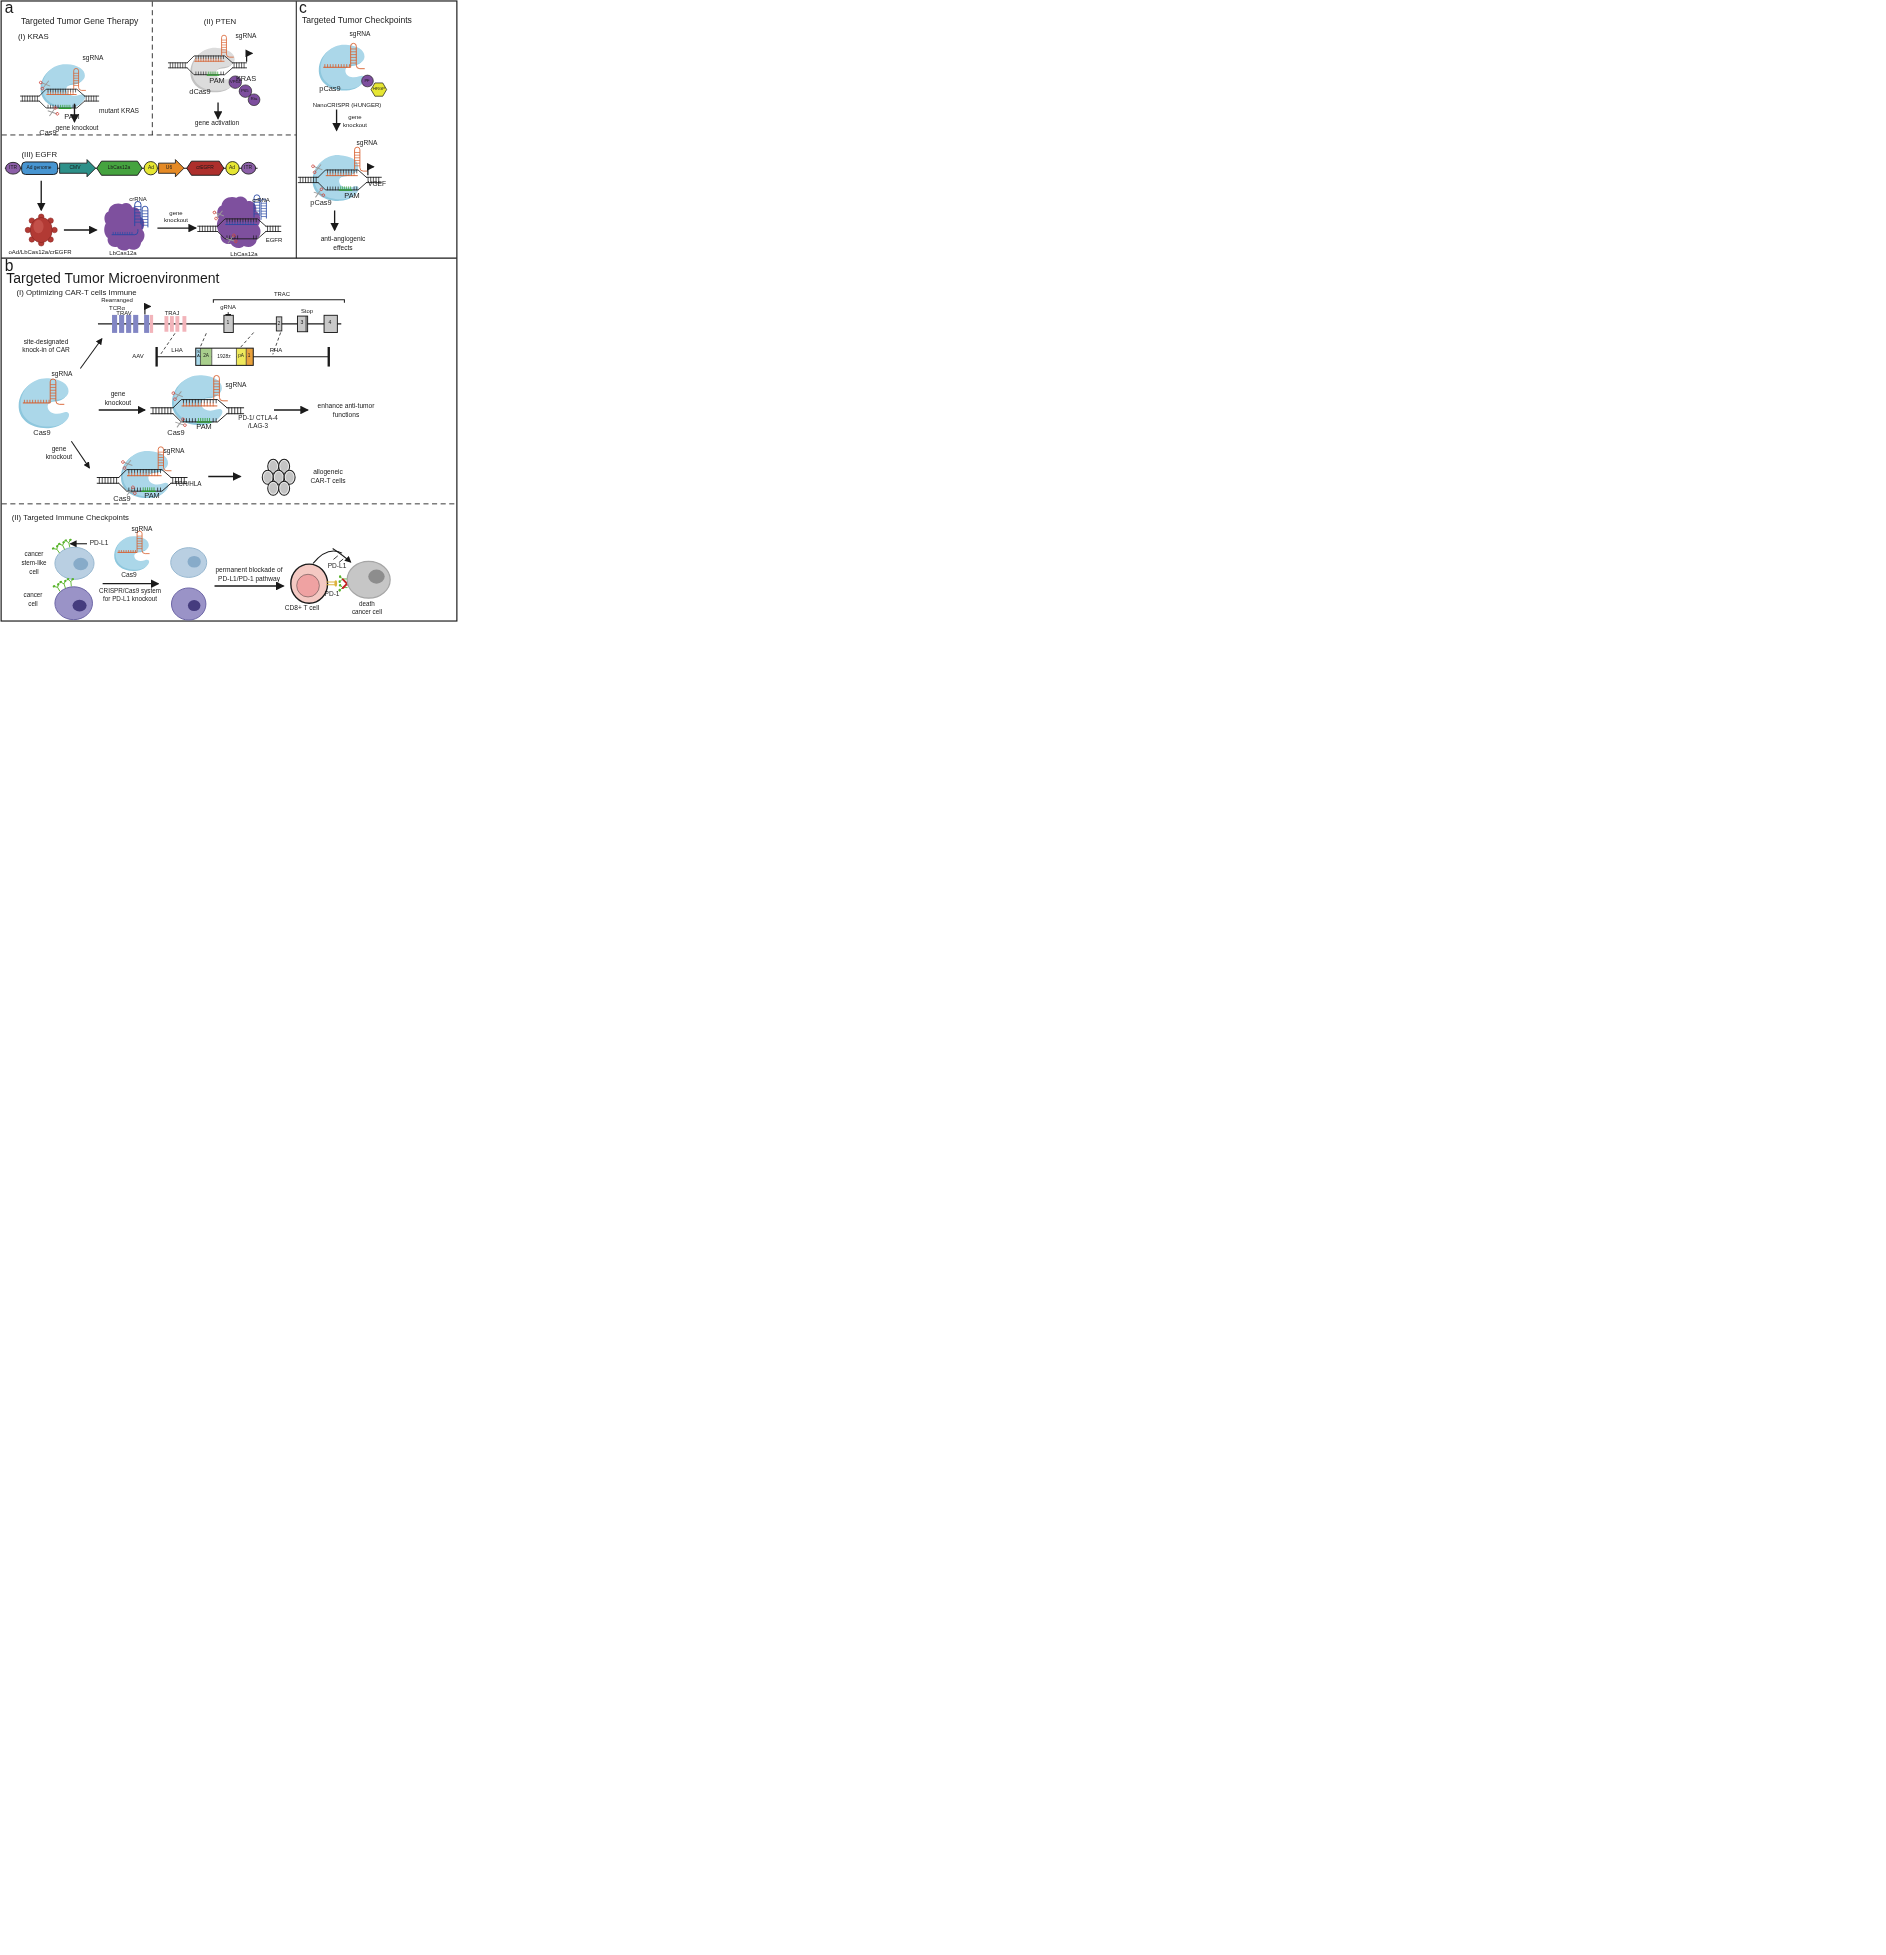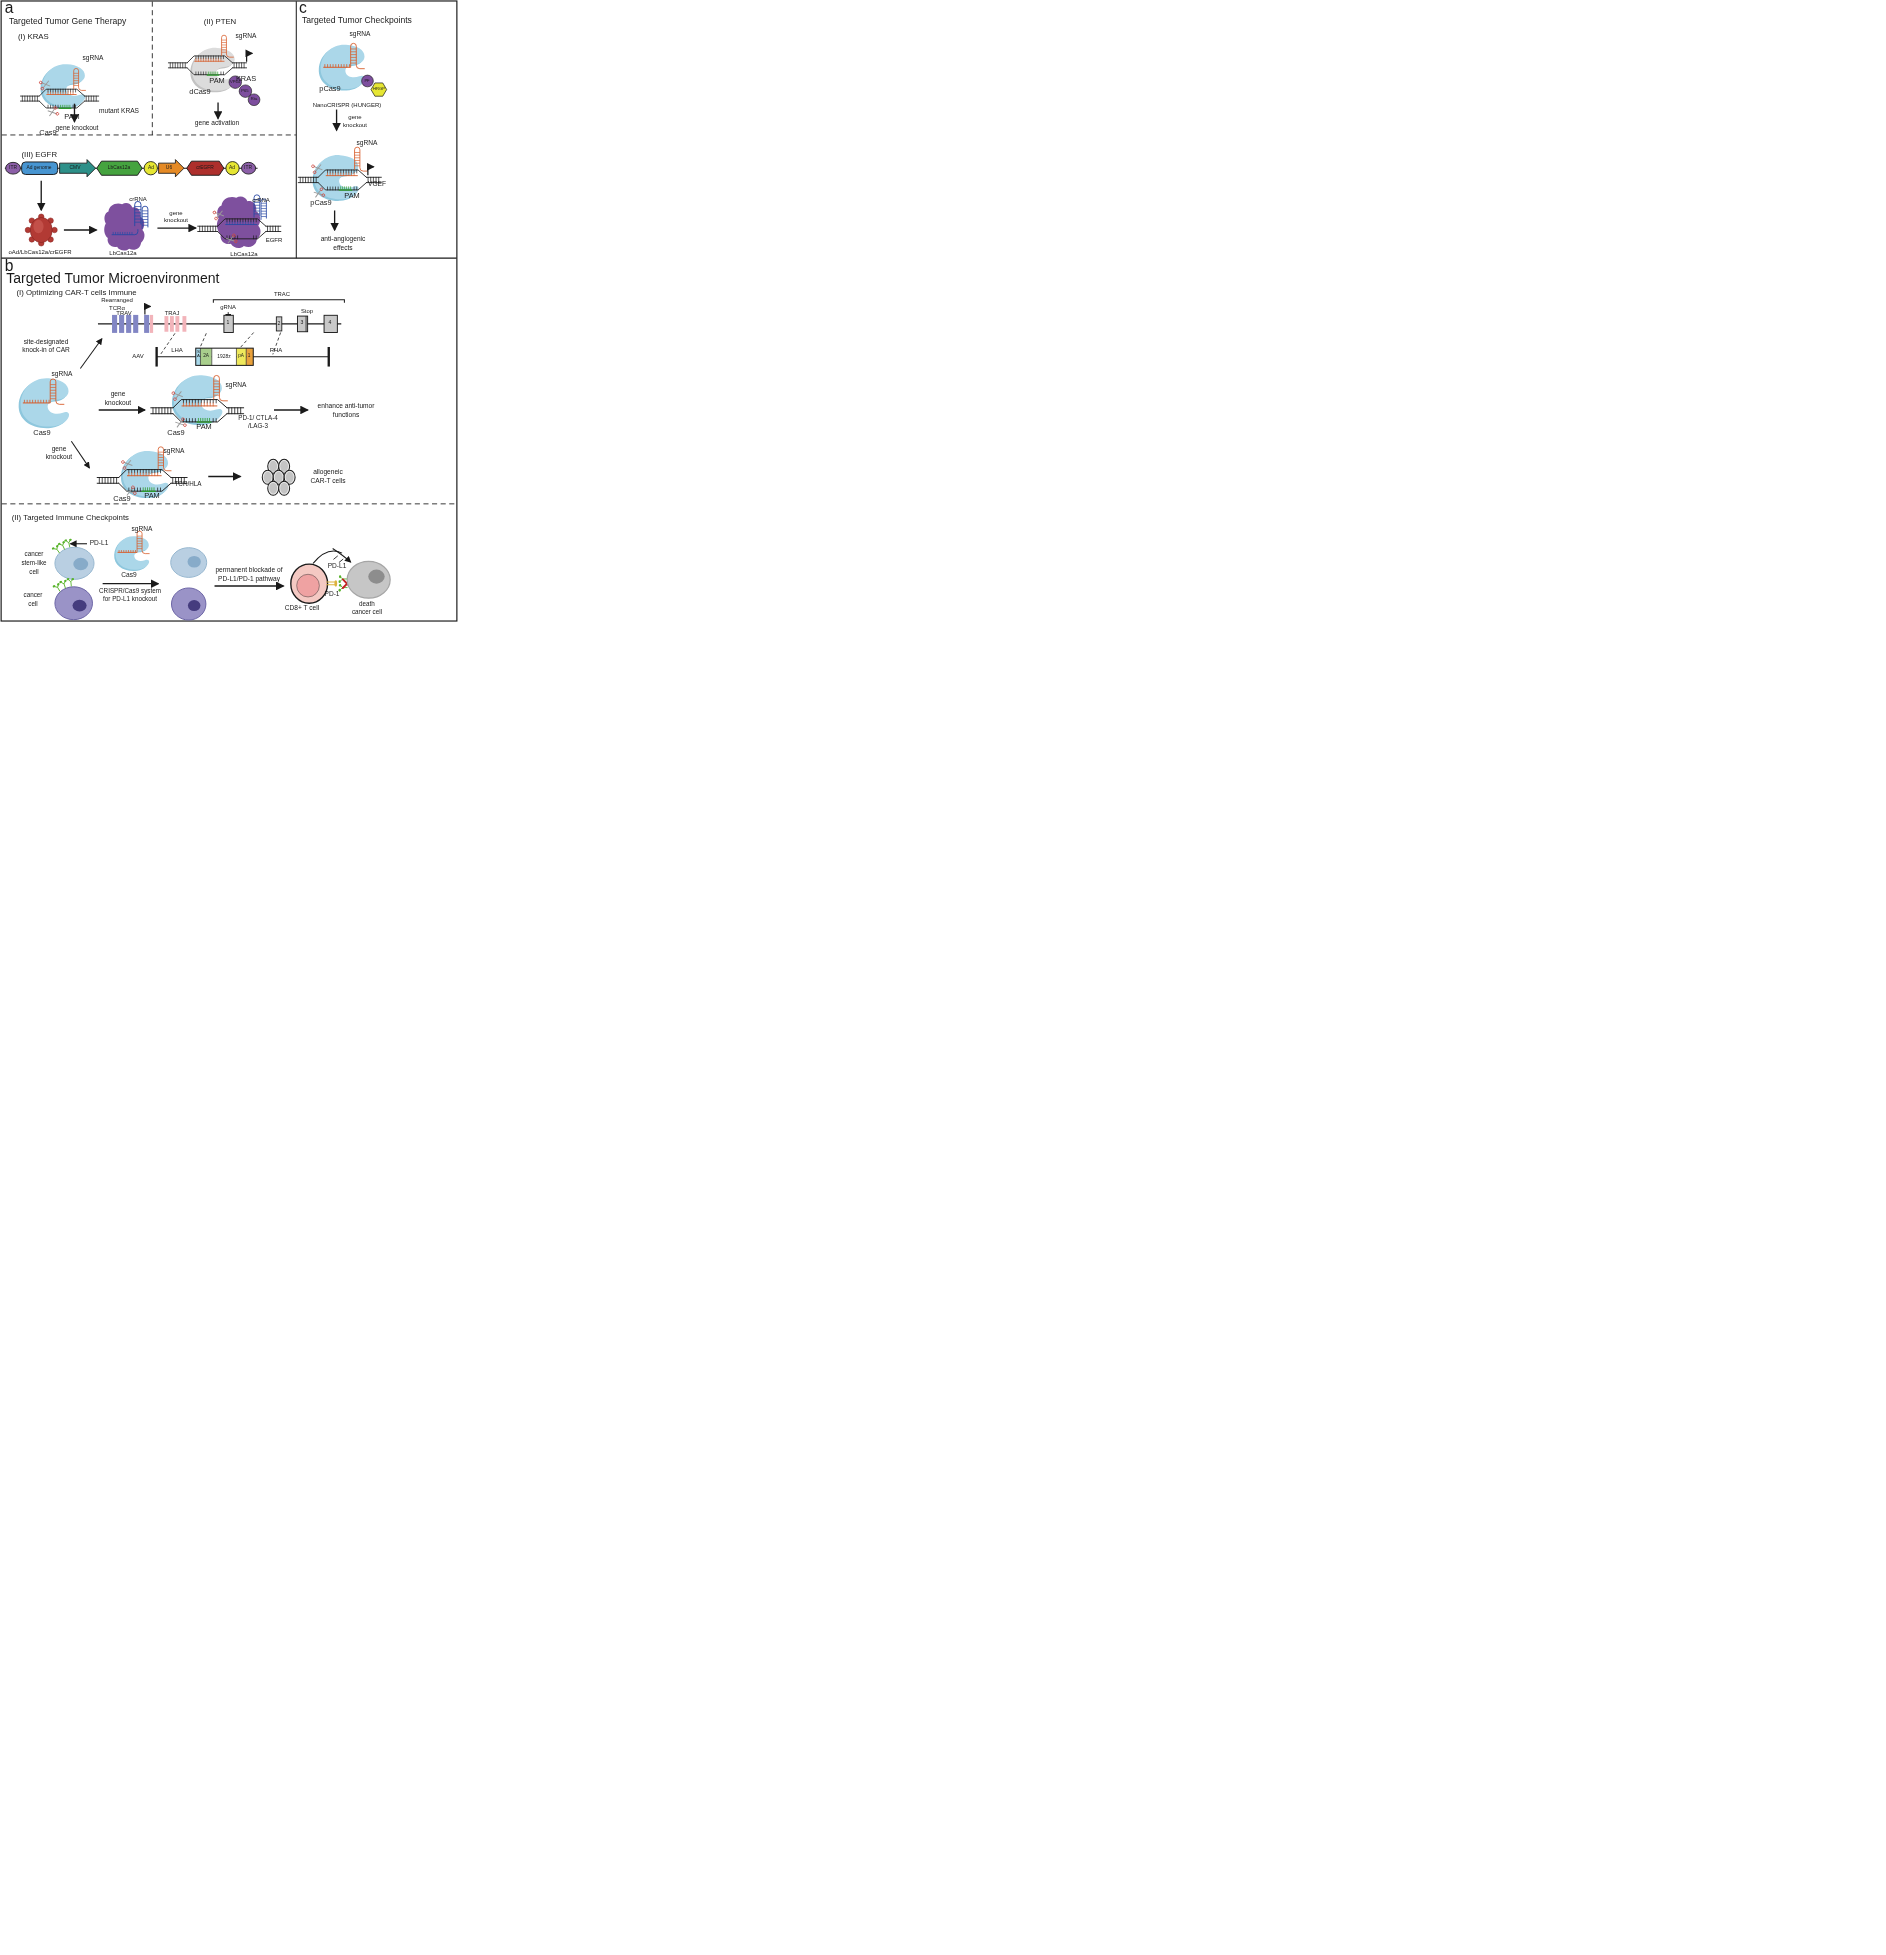--- a/index.html
+++ b/index.html
@@ -311,21 +311,21 @@
 
     <g fill="none" stroke="#1a1a1a" stroke-width="2.6">
       <path d="M800,1440 C825,1410 850,1402 874,1414"></path>
       <path d="M850,1402 C865,1412 882,1424 896,1437" marker-end="url(#ah)"></path>
       <path d="M852,1430 L863,1421 M866,1438 L877,1429" stroke-width="2.2"></path>
     </g>
   </g>
 </svg>
 
 <div class="lbl-l" style="left:4.7px;top:0px;font-size:15.6px">a</div>
-<div class="lbl-l" style="left:9px;top:17px;font-size:8.6px">Targeted Tumor Gene Therapy</div>
+<div class="lbl-l" style="left:21px;top:17px;font-size:8.6px">Targeted Tumor Gene Therapy</div>
 <div class="lbl-l" style="left:18px;top:33px;font-size:7.8px">(I) KRAS</div>
 <div class="lbl" style="left:93px;top:55px;font-size:6.6px">sgRNA</div>
 <div class="lbl-l" style="left:99px;top:108px;font-size:6.6px">mutant KRAS</div>
 <div class="lbl" style="left:72px;top:113px;font-size:7.4px">PAM</div>
 <div class="lbl" style="left:48px;top:129px;font-size:7.4px">Cas9</div>
 <div class="lbl" style="left:77px;top:125px;font-size:6.6px">gene knockout</div>
 
 <div class="lbl" style="left:220px;top:17.6px;font-size:7.8px">(II) PTEN</div>
 <div class="lbl" style="left:246px;top:33px;font-size:6.6px">sgRNA</div>
 <div class="lbl" style="left:217px;top:77px;font-size:7.4px">PAM</div>

